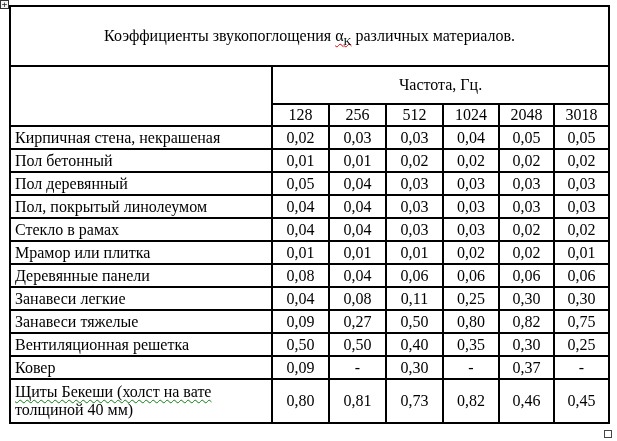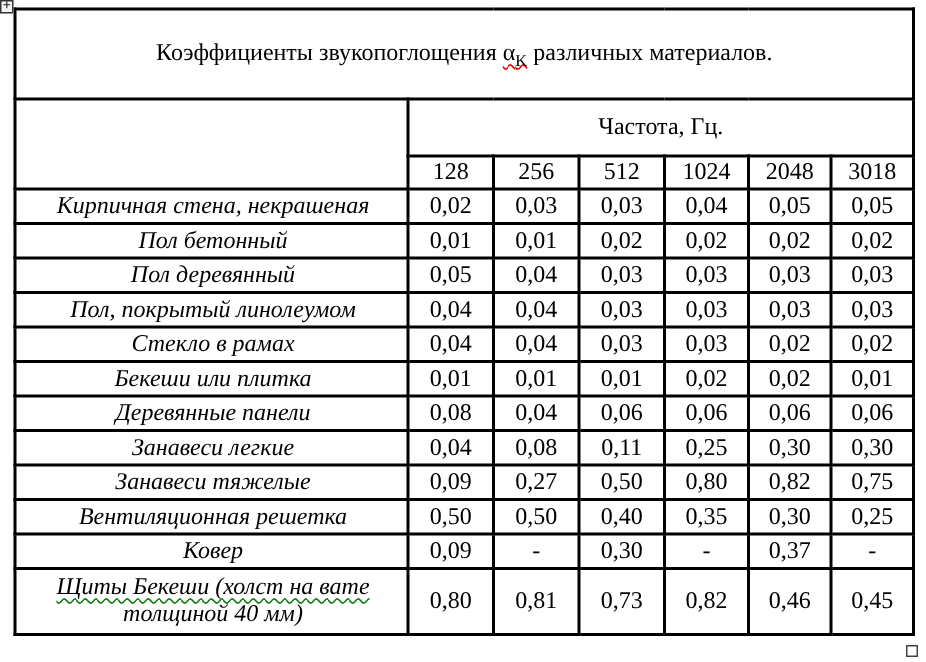--- a/index.html
+++ b/index.html
@@ -26,21 +26,21 @@
   }
   table.abs td {
     border:2px solid #000; padding:0 2px; font-size:16px;
     overflow:hidden; background:#fff;
   }
   td.title-cell { height:58px; text-align:center; vertical-align:middle; }
   td.freq-header { height:36px; text-align:center; vertical-align:middle; }
   td.corner-cell { }
   tr.freq-row td { height:20px; text-align:center; vertical-align:middle;margin-top:42px; }
   tr.data-row td { height:21px; }
-  tr.data-row td.label { text-align:center; padding-left:4px; vertical-align:middle;font-style:italic; }
+  tr.data-row td.label { text-align:left; padding-left:4px; vertical-align:middle; }
   tr.data-row td.val { text-align:center; vertical-align:middle; }
   tr.data-row.multiline td { height:42px; }
   .misspell {
     text-decoration-line:underline; text-decoration-style:wavy;
     text-decoration-color:#e00000; text-decoration-thickness:1px;
     text-decoration-skip-ink:none; text-underline-offset:2px;
   }
   .grammar {
     text-decoration-line:underline; text-decoration-style:wavy;
     text-decoration-color:#0f7d0f; text-decoration-thickness:1px;
@@ -124,21 +124,21 @@
         <tr class="data-row">
           <td class="label">Стекло в рамах</td>
           <td class="val">0,04</td>
           <td class="val">0,04</td>
           <td class="val">0,03</td>
           <td class="val">0,03</td>
           <td class="val">0,02</td>
           <td class="val">0,02</td>
         </tr>
         <tr class="data-row">
-          <td class="label">Бекеши или плитка</td>
+          <td class="label">Мрамор или плитка</td>
           <td class="val">0,01</td>
           <td class="val">0,01</td>
           <td class="val">0,01</td>
           <td class="val">0,02</td>
           <td class="val">0,02</td>
           <td class="val">0,01</td>
         </tr>
         <tr class="data-row">
           <td class="label">Деревянные панели</td>
           <td class="val">0,08</td>

